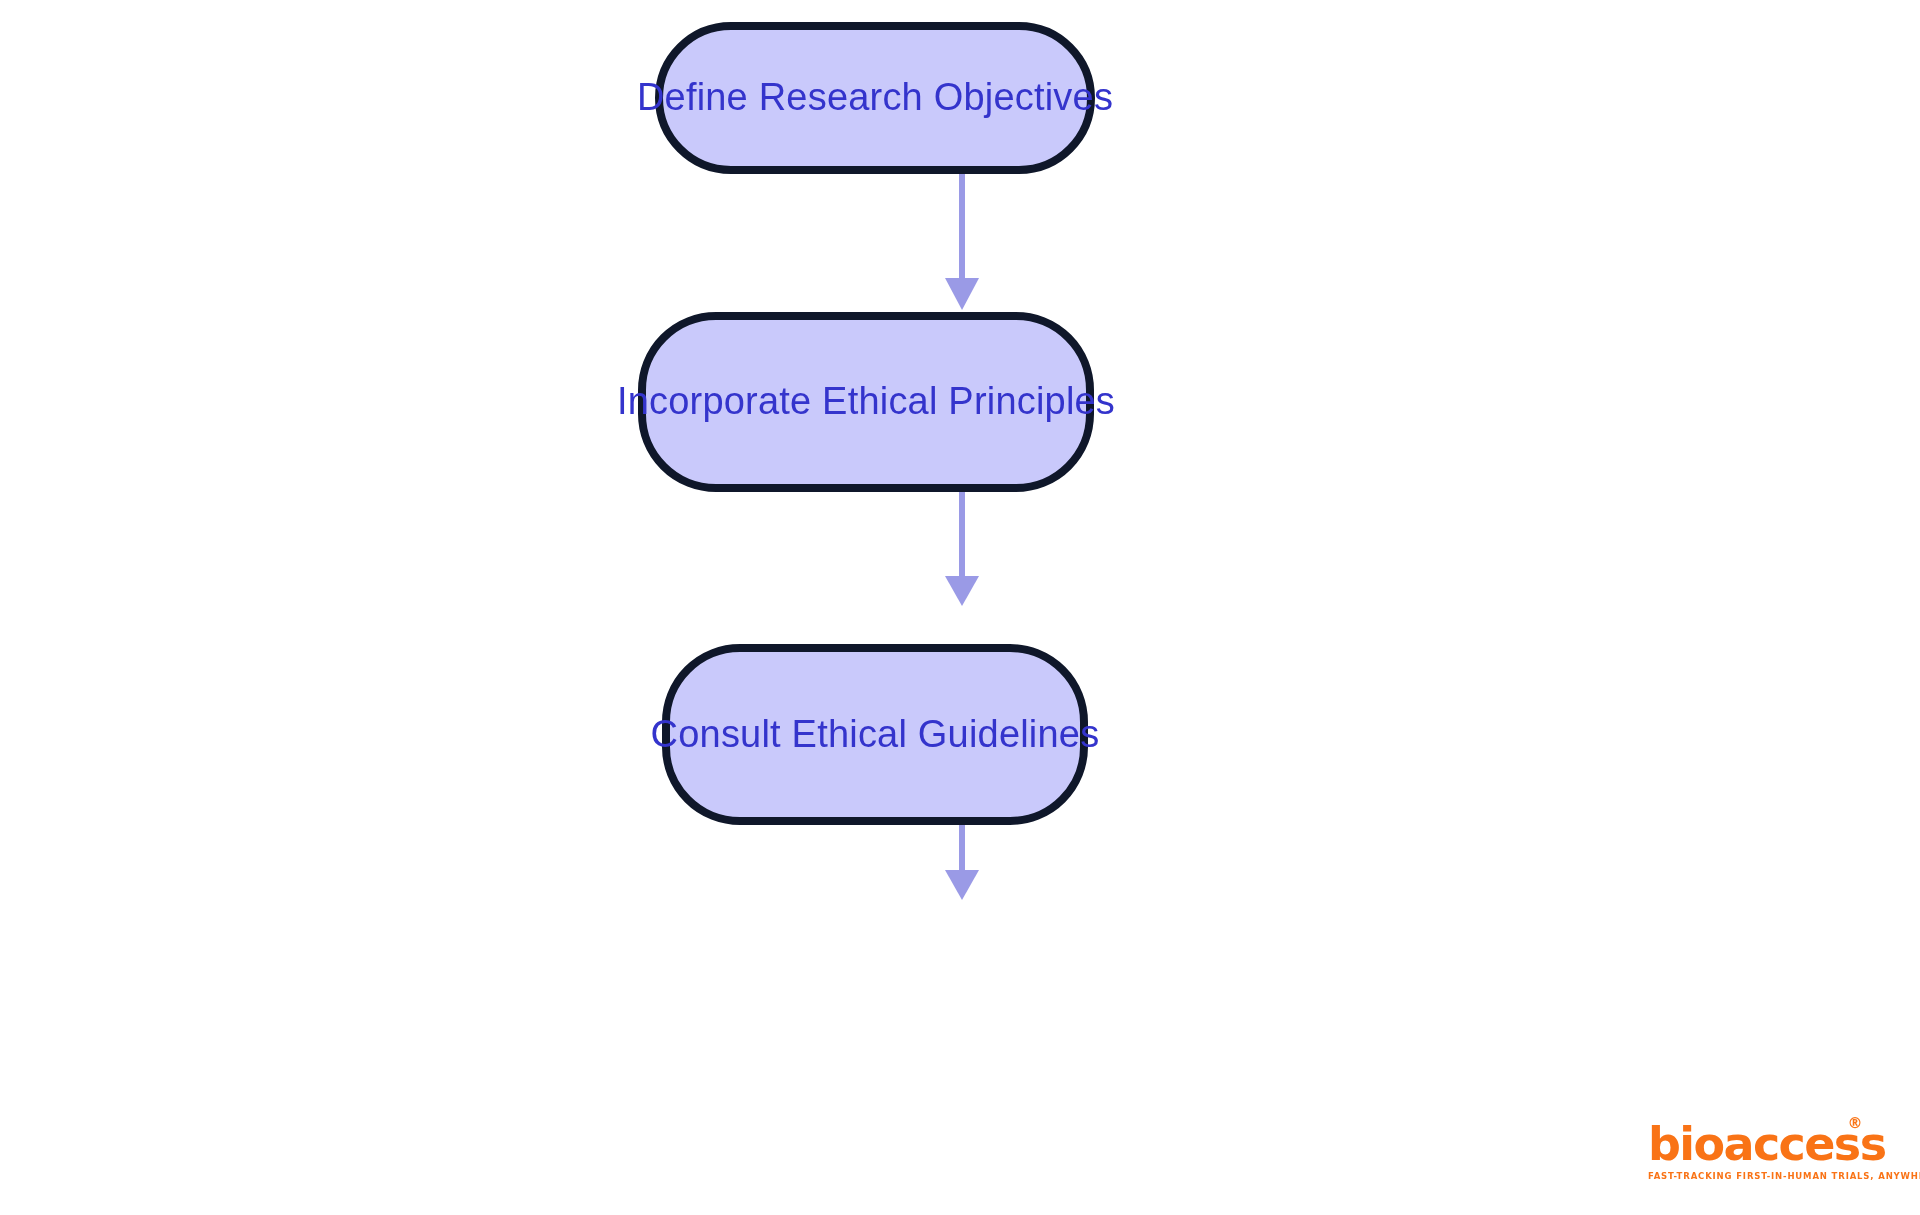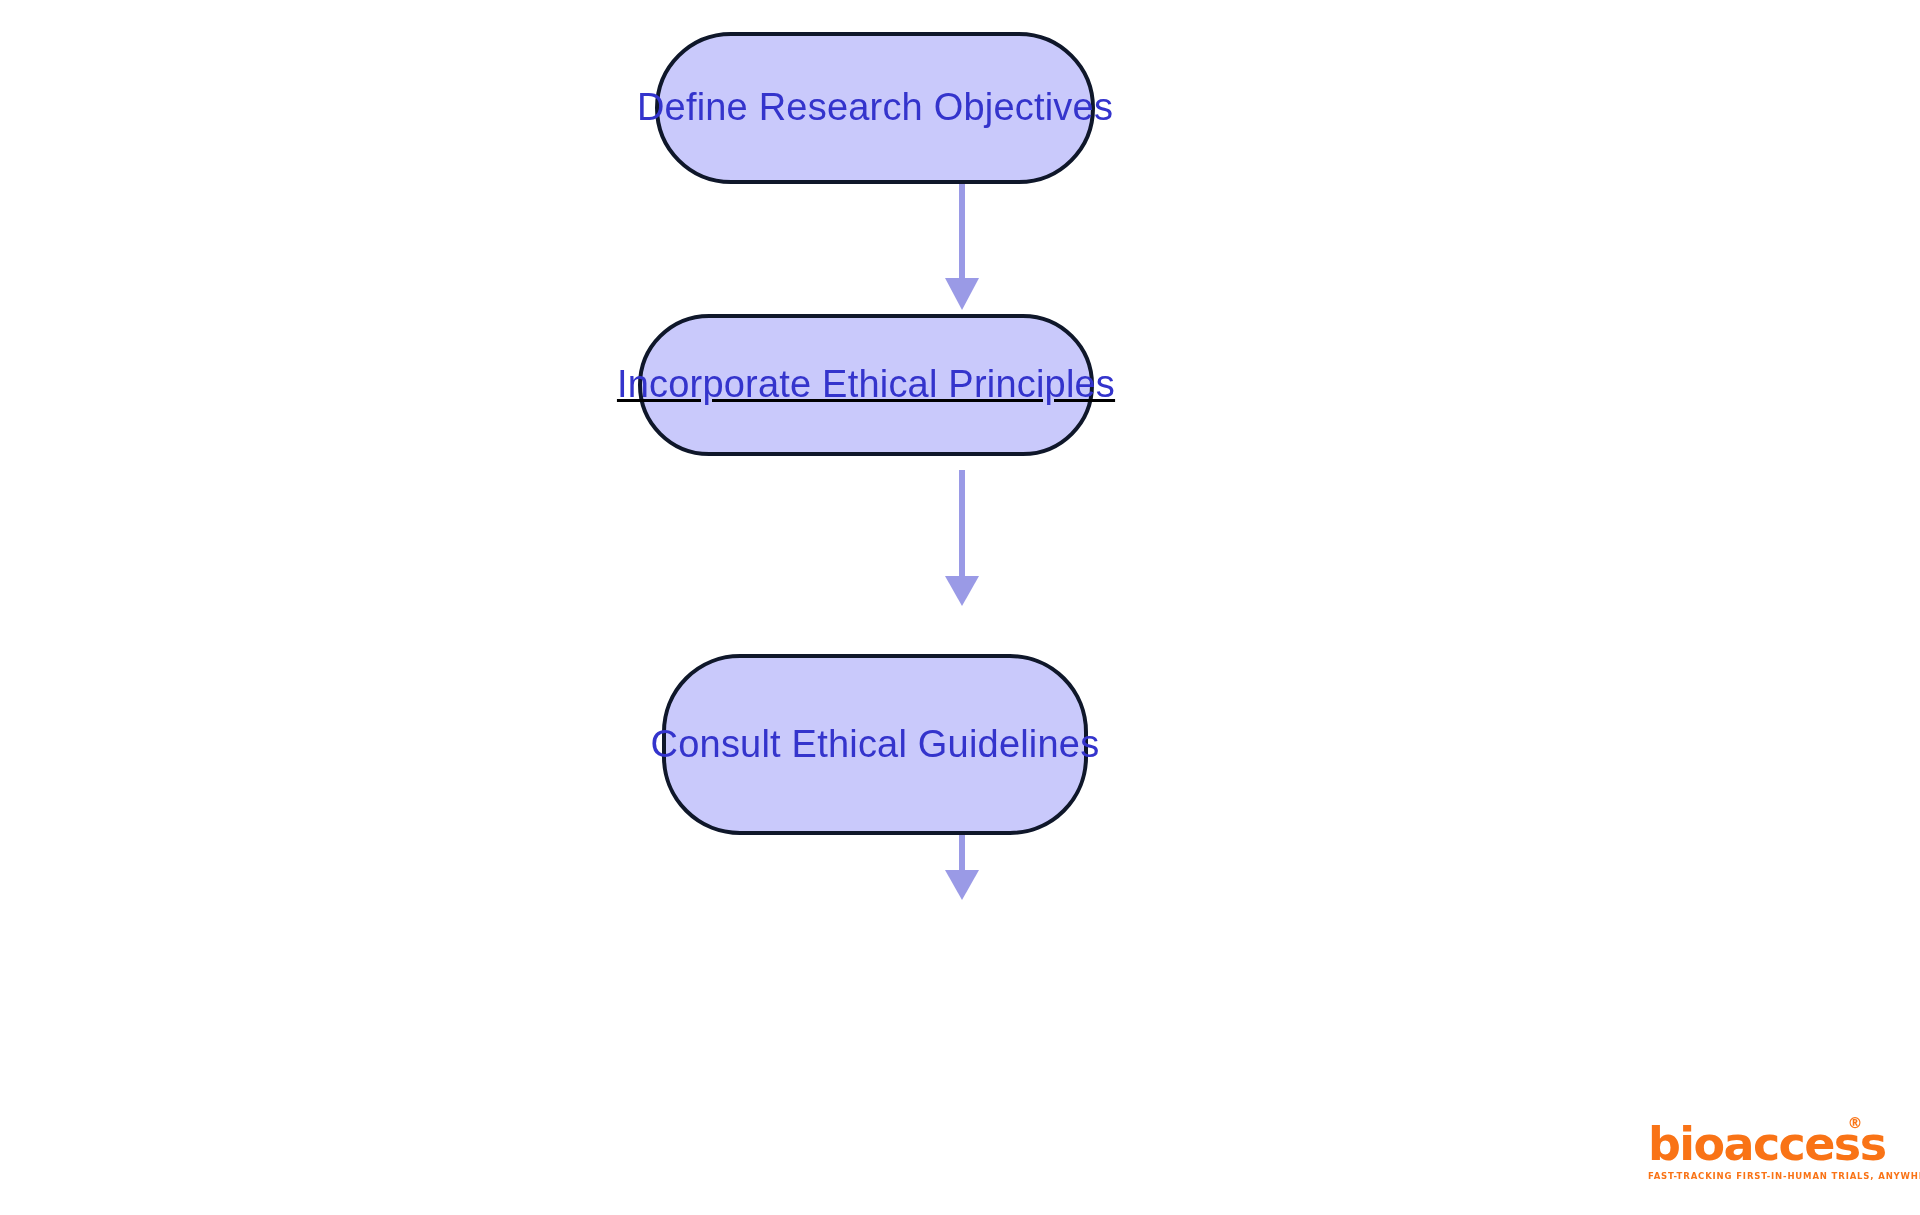--- a/index.html
+++ b/index.html
@@ -27,42 +27,41 @@
     left: 0;
     top: 0;
     width: 1920px;
     height: 1100px;
   }
 
   .node {
     position: absolute;
     box-sizing: border-box;
     background: #c9c9fb;
-    border: 4px solid #0f172a;
+    border: 8px solid #0f172a;
     border-radius: 78px;
     display: flex;
     align-items: center;
     justify-content: center;
     text-align: center;
-    margin-top: 10px;
   }
   .node-label {
     color: #3434cc;
     font-family: "Liberation Sans", sans-serif;
     font-size: 38px;
     font-weight: 400;
     letter-spacing: 0.2px;
     line-height: 1.15;
     white-space: nowrap;
     padding: 0 26px;
   }
 
   
   .node-0 { left: 655px; top: 22px;   width: 440px; height: 152px; }
-  .node-1 { left: 638px; top: 304px;  width: 456px; height: 142px; text-decoration: underline; }
+  .node-1 { left: 638px; top: 312px;  width: 456px; height: 180px; }
   .node-2 { left: 662px; top: 644px;  width: 426px; height: 181px; }
   .node-3 { left: 634px; top: 902px;  width: 460px; height: 156px; }
 
   
   .edges {
     position: absolute;
     left: 0;
     top: 0;
     width: 1920px;
     height: 1100px;

